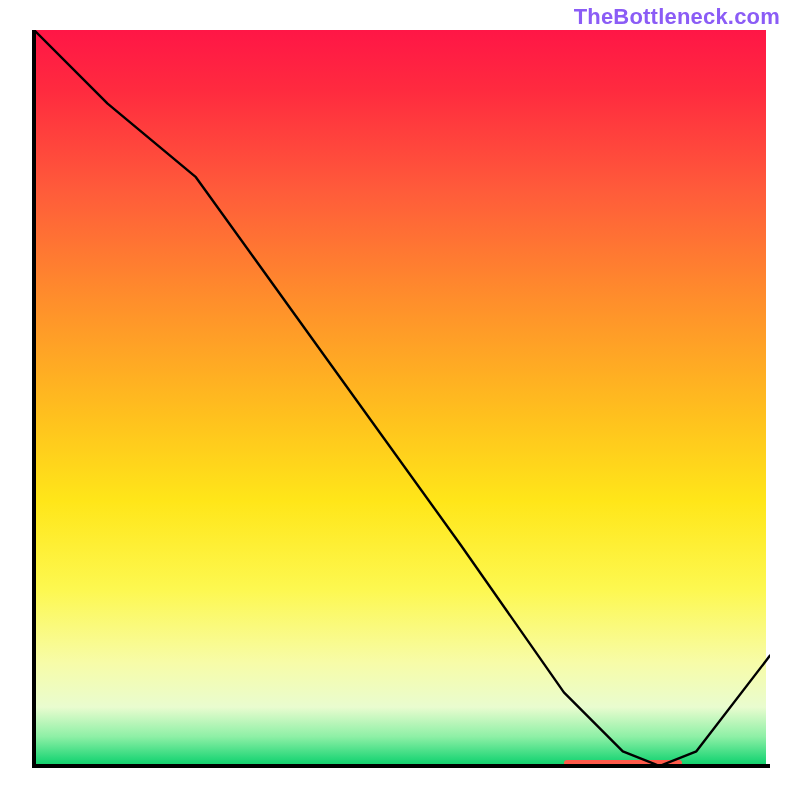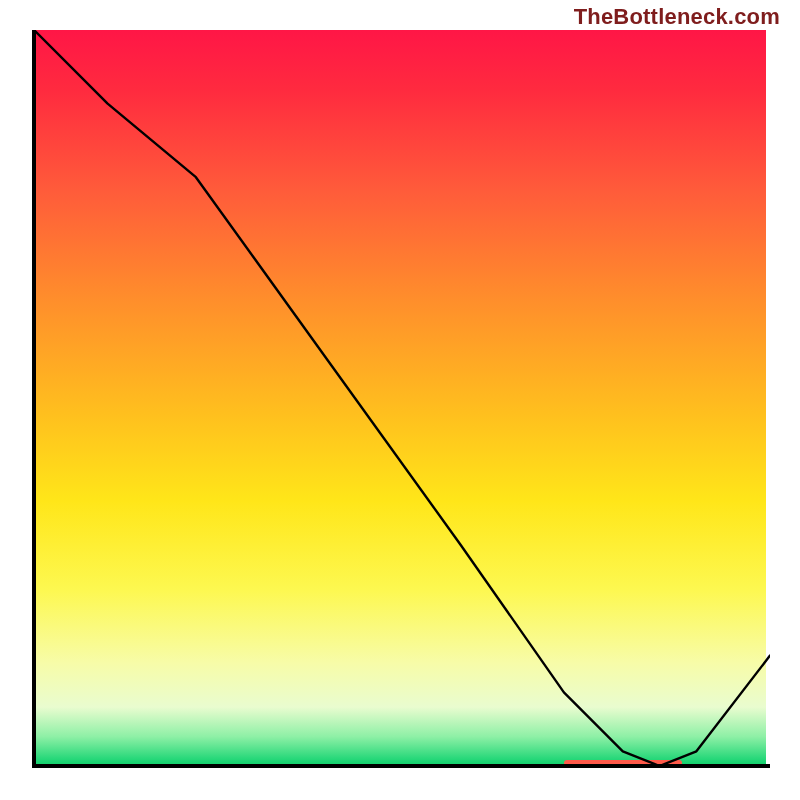--- a/index.html
+++ b/index.html
@@ -15,21 +15,21 @@
     position: relative;
     width: 800px;
     height: 800px;
   }
   .watermark {
     position: absolute;
     top: 4px;
     right: 20px;
     font-size: 22px;
     font-weight: 600;
-    color: #7f1d1d;
+    color: #8b5cf6;
     letter-spacing: 0.2px;
     text-align: right;
   }
   .plot-frame {
     position: absolute;
     left: 30px;
     top: 30px;
     width: 740px;
     height: 740px;
   }

